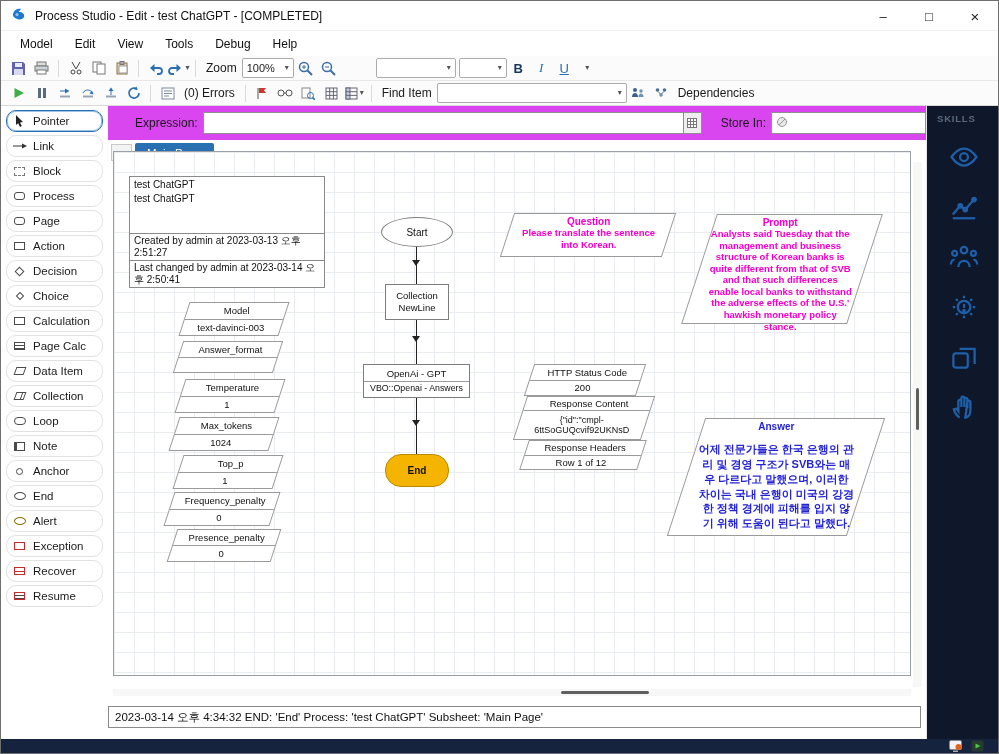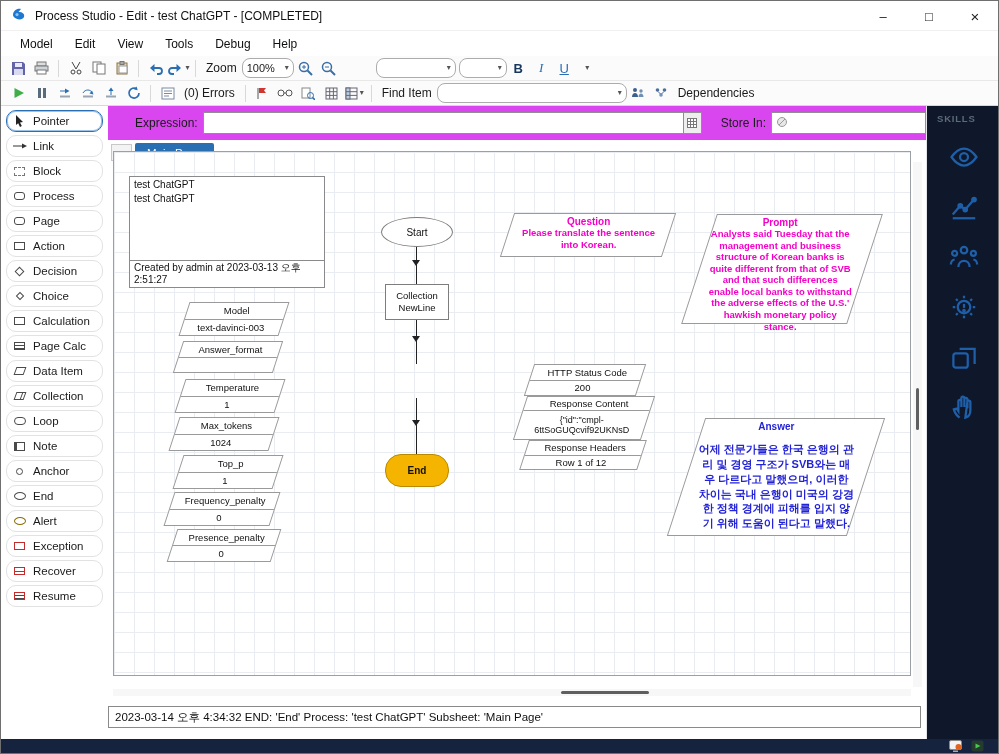--- a/index.html
+++ b/index.html
@@ -11,21 +11,21 @@
 .win-btn{width:46px;height:30px;display:flex;align-items:center;justify-content:center;font-size:13px;color:#222}
 
 .menubar{position:absolute;left:0;top:30px;width:100%;height:25px;display:flex;align-items:center;padding-left:8px;background:#fff}
 .menu-item{padding:4px 11px;border-radius:3px}
 
 .toolbar{position:absolute;left:0;width:100%;height:25px;background:#fbfbfb;display:flex;align-items:center;padding-left:6px;border-bottom:1px solid #e8e8e8}
 .t1{top:55px}.t2{top:80px;border-bottom:1px solid #d8d8d8}
 .tbtn{height:22px;min-width:23px;display:flex;align-items:center;justify-content:center;gap:2px;border-radius:3px}
 .sep{width:1px;height:17px;background:#d9d9d9;margin:0 5px}
 .sp{width:36px}
-.combo{height:20px;background:#fff;border:1px solid #acacac;border-radius:8px;display:flex;align-items:center;justify-content:space-between;font-size:11px;padding:0 4px;color:#222}
+.combo{height:20px;background:#fff;border:1px solid #acacac;border-radius:2px;display:flex;align-items:center;justify-content:space-between;font-size:11px;padding:0 4px;color:#222}
 .chev{font-size:8px;color:#555;line-height:1}
 .lbl{font-size:12px;color:#1a1a1a;padding:0 5px;white-space:nowrap}
 .fmt-b{font-weight:bold;color:#17365d;font-size:13px}
 .fmt-i{font-style:italic;color:#2b6fb3;font-family:"Liberation Serif",serif;font-size:13px}
 .fmt-u{text-decoration:underline;color:#2b6fb3;font-size:13px}
 
 .palette{position:absolute;left:0;top:105px;width:107px;height:633px;background:#fff;padding:4px 0 0 5px}
 .pal-item{width:97px;height:22px;border:1px solid #e2e2e2;background:#fff;border-radius:10px;display:flex;align-items:center;gap:6px;padding-left:5px;margin-bottom:3px;font-size:11.5px;color:#1a1a1a}
 .pal-item.sel{border:1px solid #2b6fb3;box-shadow:inset 0 0 0 1px #9cc3e8}
 .pi{flex:0 0 15px;height:13px;display:flex;align-items:center;justify-content:center}
@@ -467,35 +467,41 @@
     <div class="tab">Main Page</div>
   </div>
 
   <div class="canvas">
 
     <div class="infobox" style="left:15px;top:24px;width:196px;height:112px">
       <div class="ib-name">test ChatGPT</div>
       <div class="ib-name">test ChatGPT</div>
       <div class="ib-fill"></div>
       <div class="ib-sec">Created by admin at 2023-03-13 오후 2:51:27</div>
+      <div class="ib-sec">Last changed by admin at 2023-03-14 오후 2:50:41</div>
     </div>
 
     <div class="conn" style="left:302px;top:95px;height:37px"></div>
     <div class="arrow" style="left:298px;top:108px"></div>
     <div class="conn" style="left:302px;top:168px;height:44px"></div>
     <div class="arrow" style="left:298px;top:184px"></div>
     <div class="conn" style="left:302px;top:246px;height:56px"></div>
     <div class="arrow" style="left:298px;top:268px"></div>
 
     <div class="node ellipse" style="left:267px;top:65px;width:72px;height:30px">
         <span>Start</span>
       </div>
     <div class="node" style="left:271px;top:132px;width:64px;height:36px">
       <span class="nline">Collection</span>
       <span class="nline">NewLine</span>
+    </div>
+    <div class="node" style="left:249px;top:212px;width:107px;height:34px">
+      <span class="nline">OpenAi - GPT</span>
+      <div class="ndiv"></div>
+      <span class="nline" style="font-size:8.8px">VBO::Openai - Answers</span>
     </div>
     <div class="node endnode" style="left:271px;top:302px;width:64px;height:33px">
         <span>End</span>
       </div>
 
     <div class="pgram" style="left:70px;top:150px;width:100px;height:34px">
       <div class="pg-row pg-div">
           <span class="unskew">Model</span>
         </div>
       <div class="pg-row">

